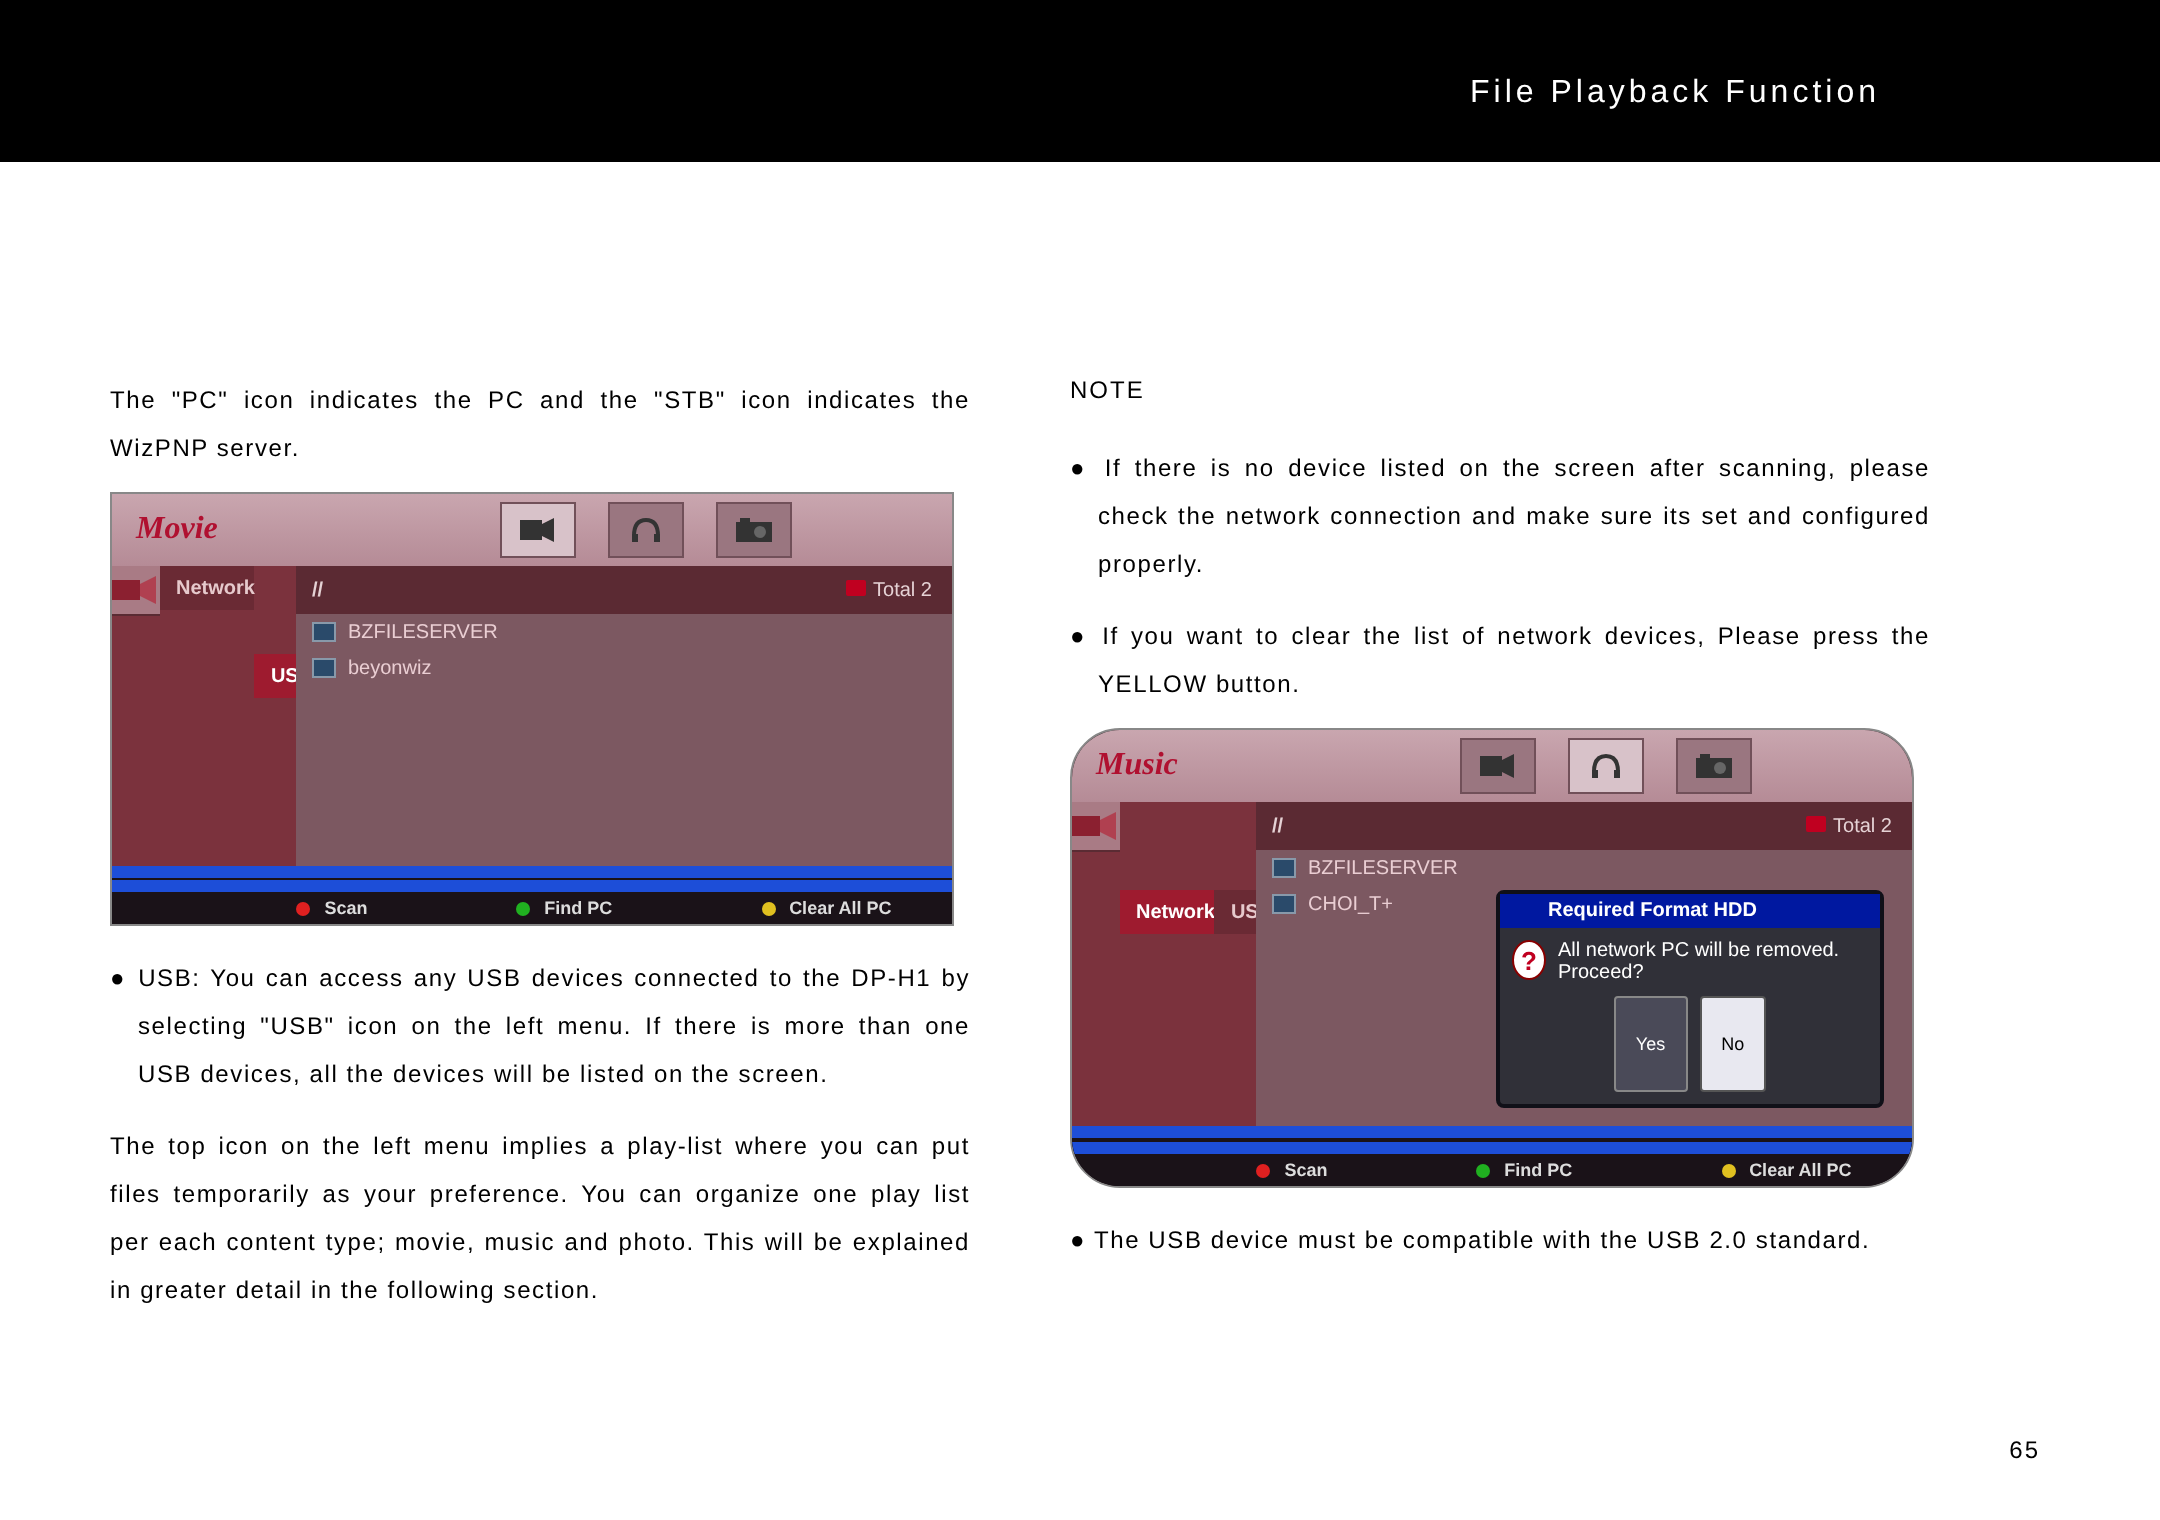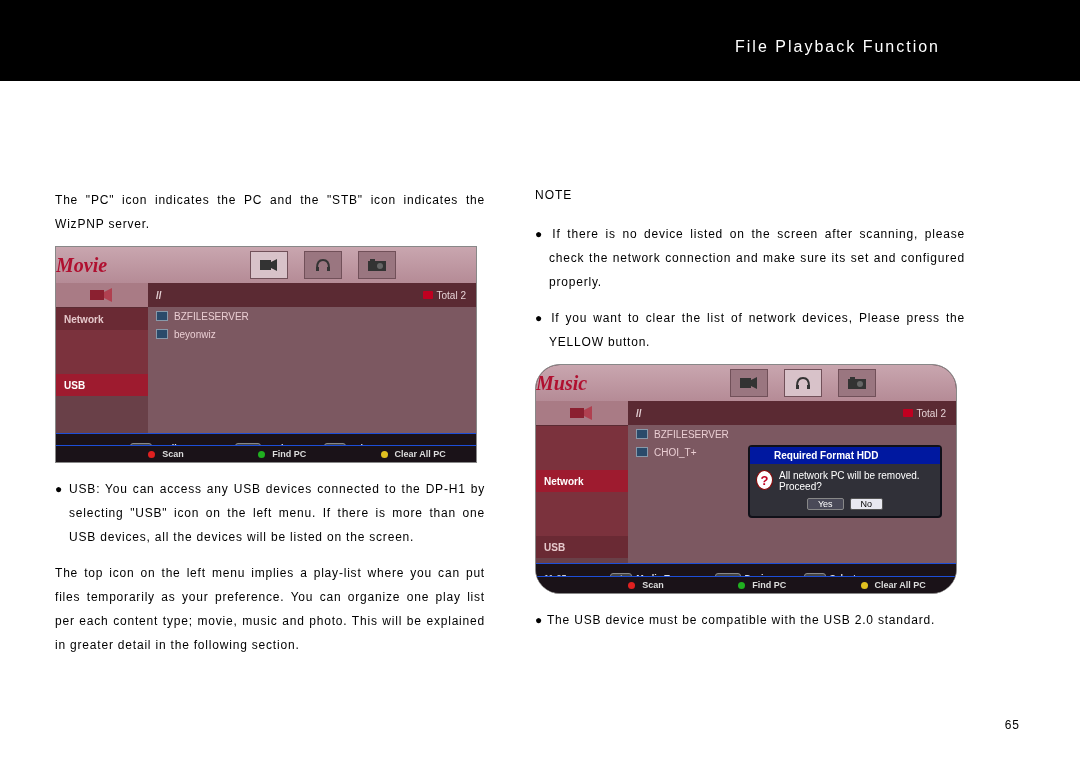--- a/index.html
+++ b/index.html
@@ -67,21 +67,22 @@
   .ss-header {
     height: 36px;
     background: linear-gradient(#c9a6af, #b58b96);
     display: flex;
     align-items: center;
   }
   .ss-header-label {
     color: #b01030;
     font-family: Georgia, serif;
     font-style: italic;
-    font-size: 20px;
+    font-size: 16px;
+    margin-left: 12px;
     font-weight: bold;
   }
   .ss-header-icons {
     display: flex;
     gap: 16px;
     margin-left: auto;
     margin-right: 80px;
   }
   .ss-header-icons .iconbox {
     width: 36px;
@@ -98,21 +99,21 @@
     background: #d8c2c9;
   }
   .ss-body {
     display: flex;
     height: 150px;
   }
   .ss-left {
     width: 92px;
     background: #7b323d;
     display: flex;
-    flex-direction: column;
+    flex-direction: row;
   }
   .ss-left-playlist-row {
     height: 24px;
     background: #a97b85;
     border-bottom: 1px solid #5a2b33;
     display: flex;
     align-items: center;
     justify-content: center;
     font-size: 12px;
     color: #8b2030;
@@ -198,21 +199,21 @@
   }
   .ss-footer {
     height: 28px;
     background: #1a1218;
     display: flex;
     align-items: center;
     color: #ddd;
     font-size: 9px;
     gap: 30px;
     padding: 0 8px;
-    border-top: 1px solid #1d4ed8;
+    border-top: 6px solid #1d4ed8;
     font-weight: bold;
   }
   .ss-time { color: #ccc; }
   .key {
     display: inline-flex;
     align-items: center;
     gap: 4px;
   }
   .keycap {
     background: #444;
@@ -276,21 +277,21 @@
     display: flex;
     gap: 6px;
     justify-content: center;
     padding-bottom: 6px;
   }
   .dialog-btn {
     background: #4a4a58;
     border: 1px solid #888;
     color: #fff;
     font-size: 9px;
-    padding: 0 10px;
+    padding: 18px 10px;
     border-radius: 2px;
   }
   .dialog-btn.active {
     background: #e8e8f0;
     color: #000;
     border: 1px solid #555;
   }
   .page-num {
     position: absolute;
     right: 60px;

